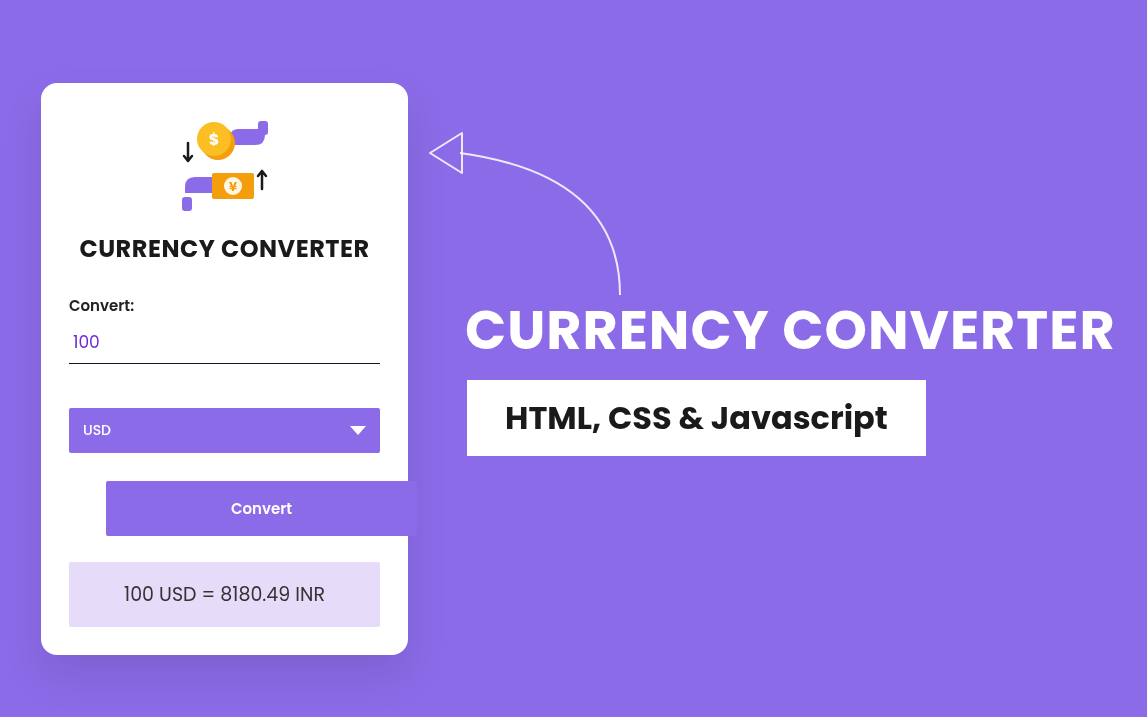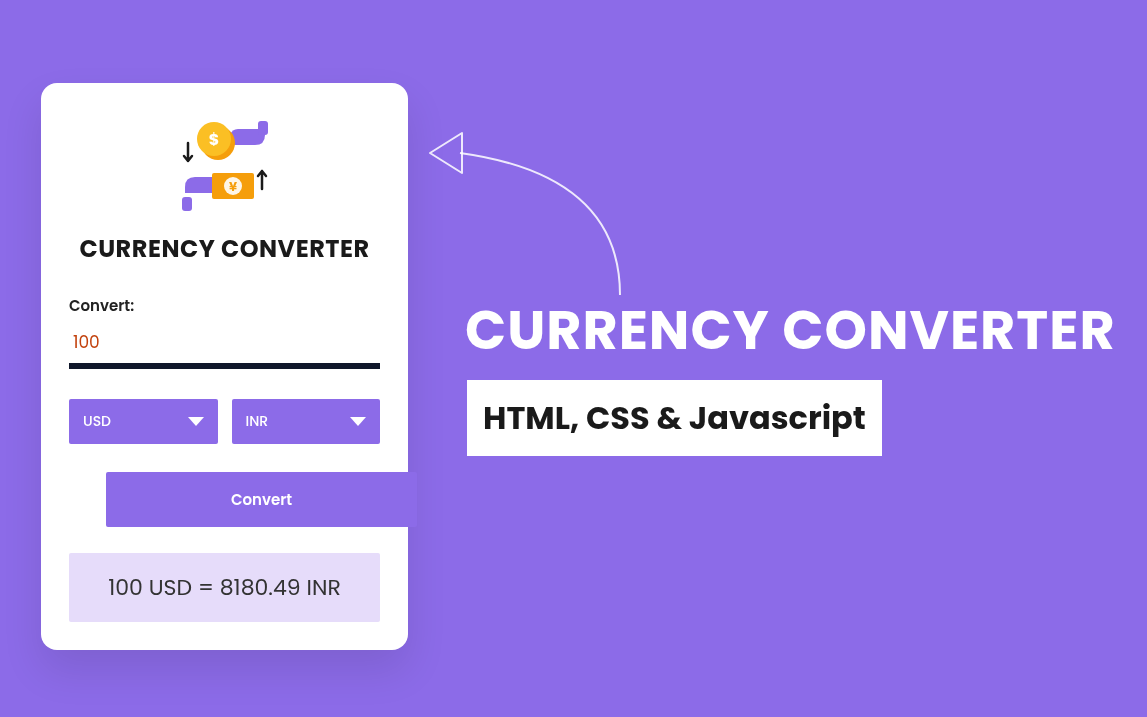--- a/index.html
+++ b/index.html
@@ -41,26 +41,26 @@
     }
     .label {
       font-size: 15px;
       font-weight: 600;
       color: #222;
       margin-bottom: 6px;
     }
     .amount-input {
       width: 100%;
       border: none;
-      border-bottom: 6px solid #0f172a;
+      border-bottom: 1px solid #0f172a;
       font-size: 17px;
       padding: 6px 4px 8px;
-      color: #c2410c;
+      color: #6d28d9;
       outline: none;
-      margin-bottom: 30px;
+      margin-bottom: 44px;
       background: transparent;
     }
     .selects {
       display: flex;
       gap: 14px;
       margin-bottom: 28px;
     }
     .select {
       flex: 1;
       background: #8c6be8;
@@ -91,40 +91,40 @@
       font-weight: 600;
       cursor: pointer;
       border-radius: 2px;
       margin-bottom: 26px;
       margin-left: 37px;
     }
     .result {
       background: #e6dcfa;
       padding: 18px;
       text-align: center;
-      font-size: 22px;
+      font-size: 19px;
       color: #333;
       border-radius: 2px;
     }
     .headline {
       position: absolute;
       left: 465px;
       top: 290px;
       font-size: 54px;
       font-weight: 700;
       color: #fff;
       letter-spacing: 1px;
       white-space: nowrap;
     }
     .subheadline {
       position: absolute;
       left: 467px;
       top: 380px;
       background: #fff;
-      padding: 14px 16px;
+      padding: 14px 38px;
       font-size: 32px;
       font-weight: 700;
       color: #1a1a1a;
       white-space: nowrap;
     }
     .arrow-curve {
       position: absolute;
       left: 420px;
       top: 115px;
       width: 220px;
@@ -160,24 +160,20 @@
   <h1>CURRENCY CONVERTER</h1>
 
   <div class="label">Convert:</div>
   <input class="amount-input" type="text" value="100" style="">
 
   <div class="selects">
     <div class="select">
       <span>USD</span>
       <span class="chevron"></span>
     </div>
-    <div class="select">
-      <span>INR</span>
-      <span class="chevron"></span>
-    </div>
   </div>
 
   <button class="convert-btn">Convert</button>
 
   <div class="result">100 USD = 8180.49 INR</div>
 </div>
 
 <svg class="arrow-curve" viewBox="0 0 220 190">
   <path d="M200 180 Q200 60 40 38" stroke="#fff" stroke-width="2" fill="none" opacity="0.85"></path>
   <path d="M10 38 L42 18 L42 58 Z" fill="none" stroke="#fff" stroke-width="2" stroke-linejoin="round" opacity="0.85"></path>

